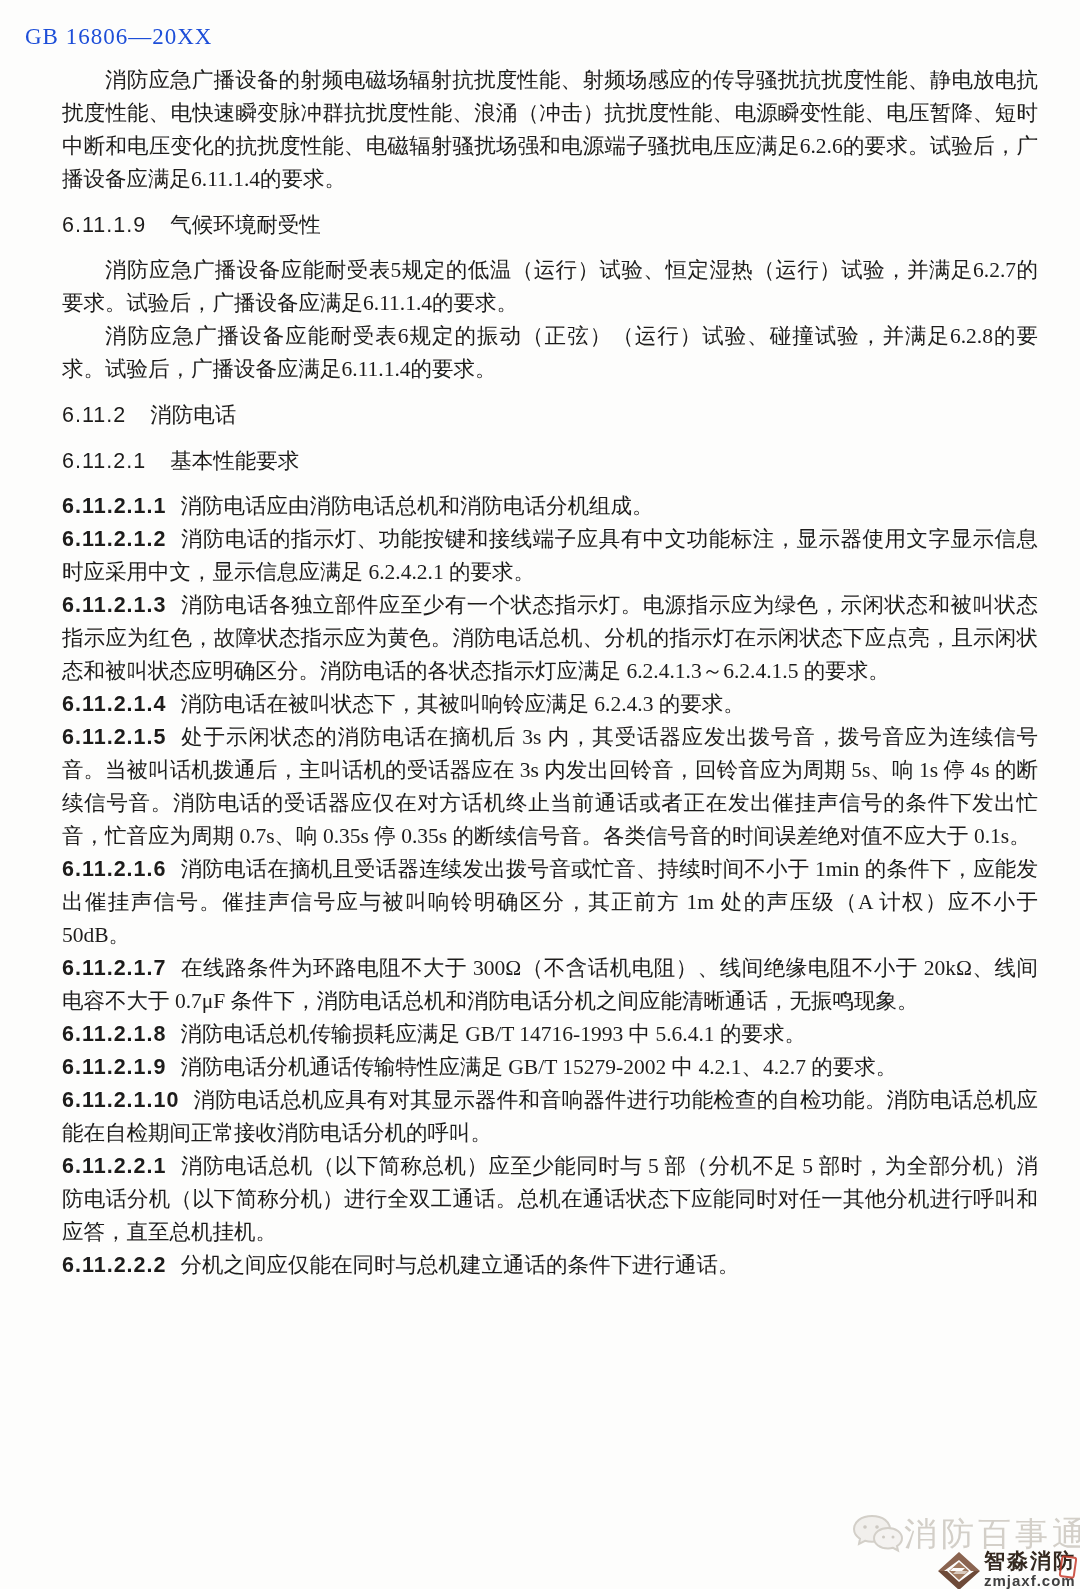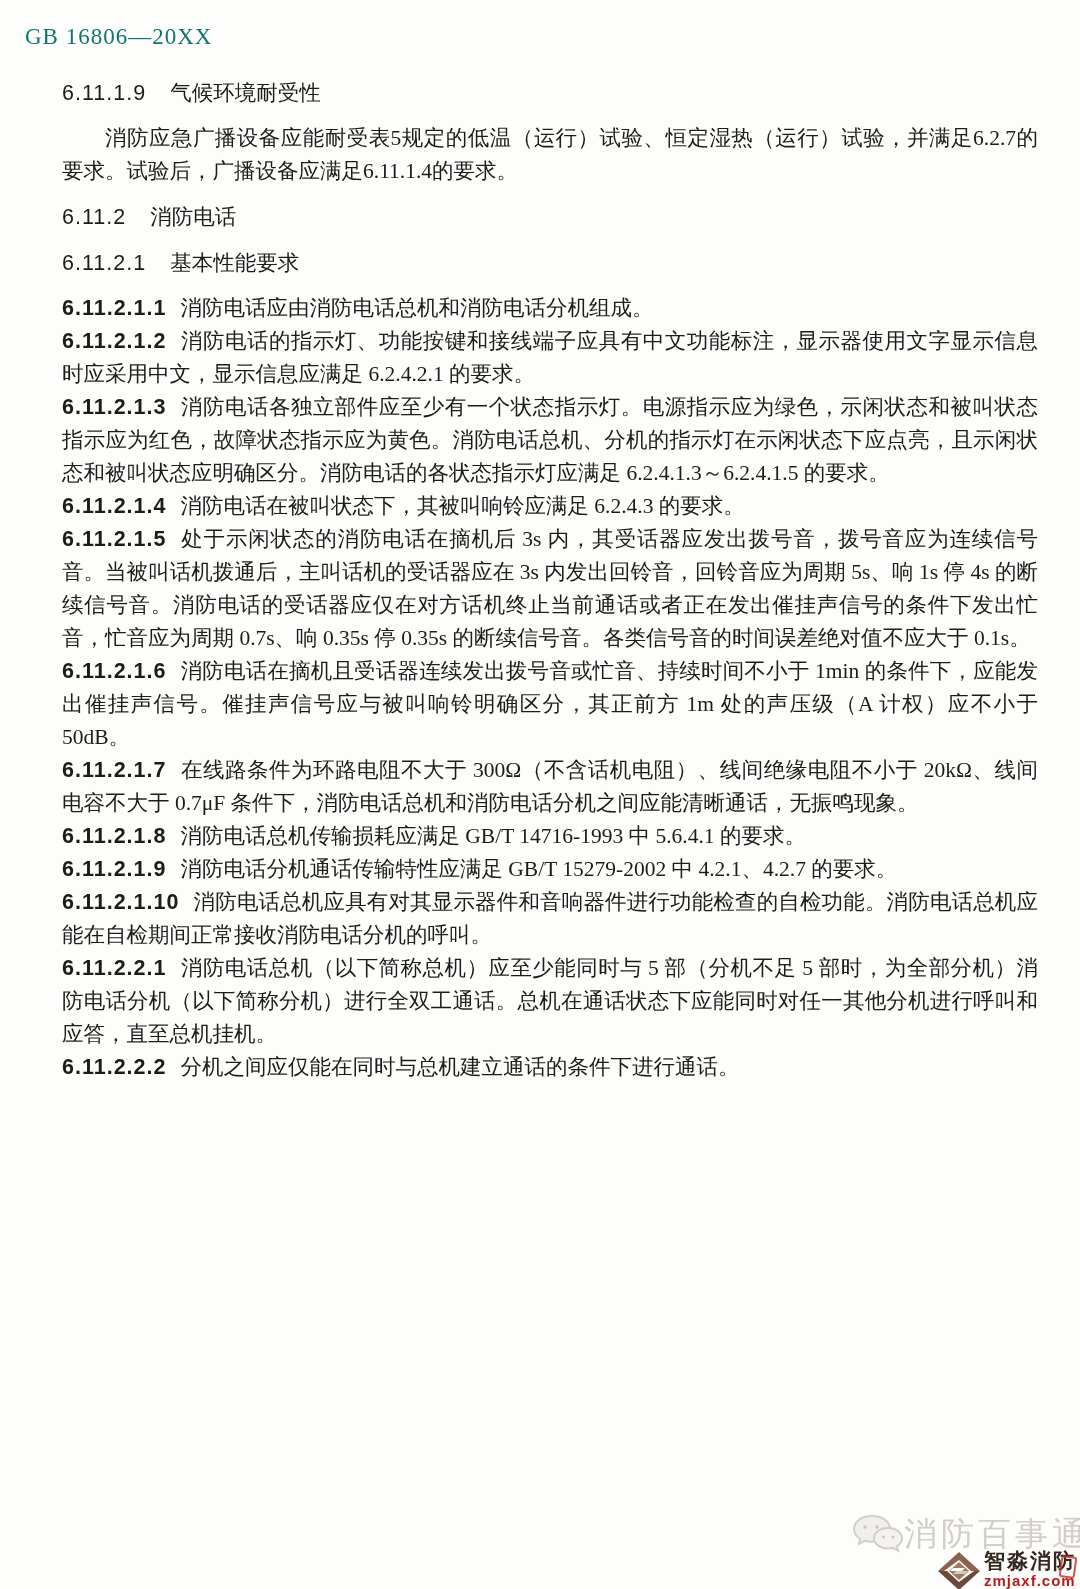--- a/index.html
+++ b/index.html
@@ -9,21 +9,21 @@
     background:#fdfdfc;
     font-family:"Liberation Serif", serif;
     color:#1d1c1b;
     overflow:hidden;
   }
   .doc-header {
     position:absolute;
     left:25px; top:24px;
     font-size:23px;
     letter-spacing:1px;
-    color:#0f766e;
+    color:#1d4ed8;
   }
   .doc-body {
     position:absolute;
     left:62px; top:64px;
     width:976px;
   }
   .doc-body p {
     margin:0;
     font-size:21.5px;
     line-height:33px;
@@ -75,21 +75,21 @@
     font-size:21px;
     letter-spacing:2px;
     color:#33281f;
     line-height:22px;
     white-space:nowrap;
   }
   .brand-url {
     font-family:"Liberation Sans", sans-serif;
     font-weight:bold;
     font-size:15px;
-    color:#b91c1c;
+    color:#404040;
     line-height:17px;
     letter-spacing:1px;
     white-space:nowrap;
   }
   .red-mark {
     position:absolute;
     left:122px; top:6px;
     width:12px; height:18px;
     border:2.5px solid #c43a2a;
     border-radius:3px;
@@ -98,22 +98,24 @@
   }
 </style>
 </head>
 <body>
 
 <div class="page">
 
   <div class="doc-header">GB 16806—20XX</div>
 
   <div class="doc-body" id="doc-body">
+      <p class="para">消防应急广播设备的射频电磁场辐射抗扰度性能、射频场感应的传导骚扰抗扰度性能、静电放电抗扰度性能、电快速瞬变脉冲群抗扰度性能、浪涌（冲击）抗扰度性能、电源瞬变性能、电压暂降、短时中断和电压变化的抗扰度性能、电磁辐射骚扰场强和电源端子骚扰电压应满足6.2.6的要求。试验后，广播设备应满足6.11.1.4的要求。</p>
       <p class="heading"><span class="num">6.11.1.9</span><span>气候环境耐受性</span></p>
       <p class="para">消防应急广播设备应能耐受表5规定的低温（运行）试验、恒定湿热（运行）试验，并满足6.2.7的要求。试验后，广播设备应满足6.11.1.4的要求。</p>
+      <p class="para">消防应急广播设备应能耐受表6规定的振动（正弦）（运行）试验、碰撞试验，并满足6.2.8的要求。试验后，广播设备应满足6.11.1.4的要求。</p>
       <p class="heading"><span class="num">6.11.2</span><span>消防电话</span></p>
       <p class="heading"><span class="num">6.11.2.1</span><span>基本性能要求</span></p>
       <p class="clause"><span class="num">6.11.2.1.1</span><span>消防电话应由消防电话总机和消防电话分机组成。</span></p>
       <p class="clause"><span class="num">6.11.2.1.2</span><span>消防电话的指示灯、功能按键和接线端子应具有中文功能标注，显示器使用文字显示信息时应采用中文，显示信息应满足 6.2.4.2.1 的要求。</span></p>
       <p class="clause"><span class="num">6.11.2.1.3</span><span>消防电话各独立部件应至少有一个状态指示灯。电源指示应为绿色，示闲状态和被叫状态指示应为红色，故障状态指示应为黄色。消防电话总机、分机的指示灯在示闲状态下应点亮，且示闲状态和被叫状态应明确区分。消防电话的各状态指示灯应满足 6.2.4.1.3～6.2.4.1.5 的要求。</span></p>
       <p class="clause"><span class="num">6.11.2.1.4</span><span>消防电话在被叫状态下，其被叫响铃应满足 6.2.4.3 的要求。</span></p>
       <p class="clause"><span class="num">6.11.2.1.5</span><span>处于示闲状态的消防电话在摘机后 3s 内，其受话器应发出拨号音，拨号音应为连续信号音。当被叫话机拨通后，主叫话机的受话器应在 3s 内发出回铃音，回铃音应为周期 5s、响 1s 停 4s 的断续信号音。消防电话的受话器应仅在对方话机终止当前通话或者正在发出催挂声信号的条件下发出忙音，忙音应为周期 0.7s、响 0.35s 停 0.35s 的断续信号音。各类信号音的时间误差绝对值不应大于 0.1s。</span></p>
       <p class="clause"><span class="num">6.11.2.1.6</span><span>消防电话在摘机且受话器连续发出拨号音或忙音、持续时间不小于 1min 的条件下，应能发出催挂声信号。催挂声信号应与被叫响铃明确区分，其正前方 1m 处的声压级（A 计权）应不小于 50dB。</span></p>
       <p class="clause"><span class="num">6.11.2.1.7</span><span>在线路条件为环路电阻不大于 300Ω（不含话机电阻）、线间绝缘电阻不小于 20kΩ、线间电容不大于 0.7μF 条件下，消防电话总机和消防电话分机之间应能清晰通话，无振鸣现象。</span></p>
       <p class="clause"><span class="num">6.11.2.1.8</span><span>消防电话总机传输损耗应满足 GB/T 14716-1993 中 5.6.4.1 的要求。</span></p>

